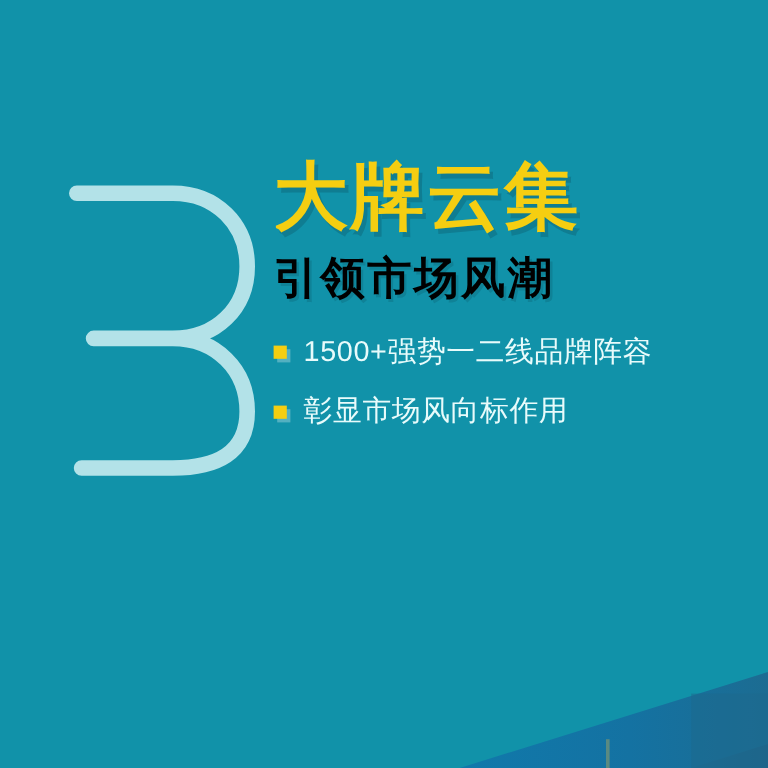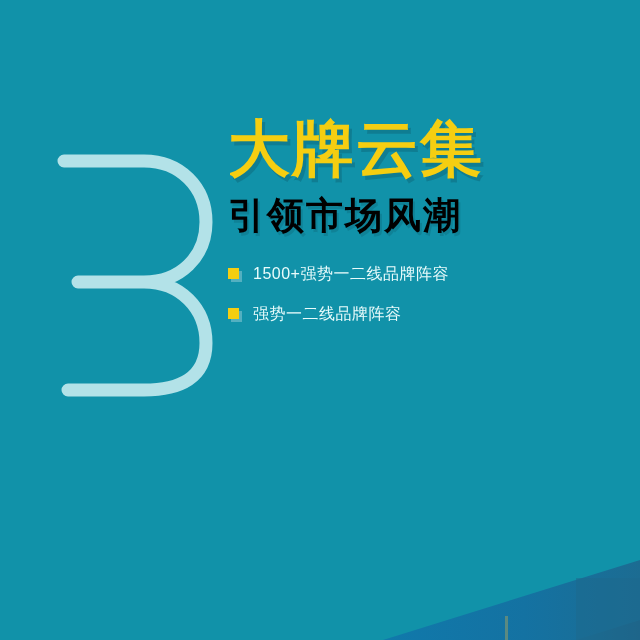--- a/index.html
+++ b/index.html
@@ -37,21 +37,21 @@
     top: 138px;
     width: 180px;
     height: 270px;
   }
   .numeral-wrap svg { display: block; }
 
   
   .text-col {
     position: absolute;
     left: 228px;
-    top: 116px;
+    top: 132px;
     width: 400px;
   }
 
   .headline {
     font-size: 62px;
     font-weight: bold;
     line-height: 1.08;
     letter-spacing: 2px;
     color: #f5ce11;
     text-shadow: 3px 4px 0 rgba(10, 72, 86, 0.28);
@@ -83,21 +83,21 @@
   .bullet-marker {
     position: relative;
     flex: 0 0 auto;
     width: 11px;
     height: 11px;
     background: #f5ce11;
     margin-right: 14px;
     box-shadow: 3px 3px 0 rgba(255, 255, 255, 0.28);
   }
   .bullet-text {
-    font-size: 16px;
+    font-size: 24px;
     line-height: 1.2;
     color: #e8fbfb;
     letter-spacing: 0.5px;
     white-space: nowrap;
   }
 </style>
 </head>
 <body>
 
 <div id="poster">
@@ -136,19 +136,19 @@
 
     <div class="subheadline">引领市场风潮</div>
 
     <ul class="bullet-list">
       <li class="bullet-item">
         <span class="bullet-marker"></span>
         <span class="bullet-text">1500+强势一二线品牌阵容</span>
       </li>
       <li class="bullet-item">
         <span class="bullet-marker"></span>
-        <span class="bullet-text">强势一二线品牌阵容</span>
+        <span class="bullet-text">彰显市场风向标作用</span>
       </li>
     </ul>
 
   </div>
 
 </div>
 
 </body></html>

